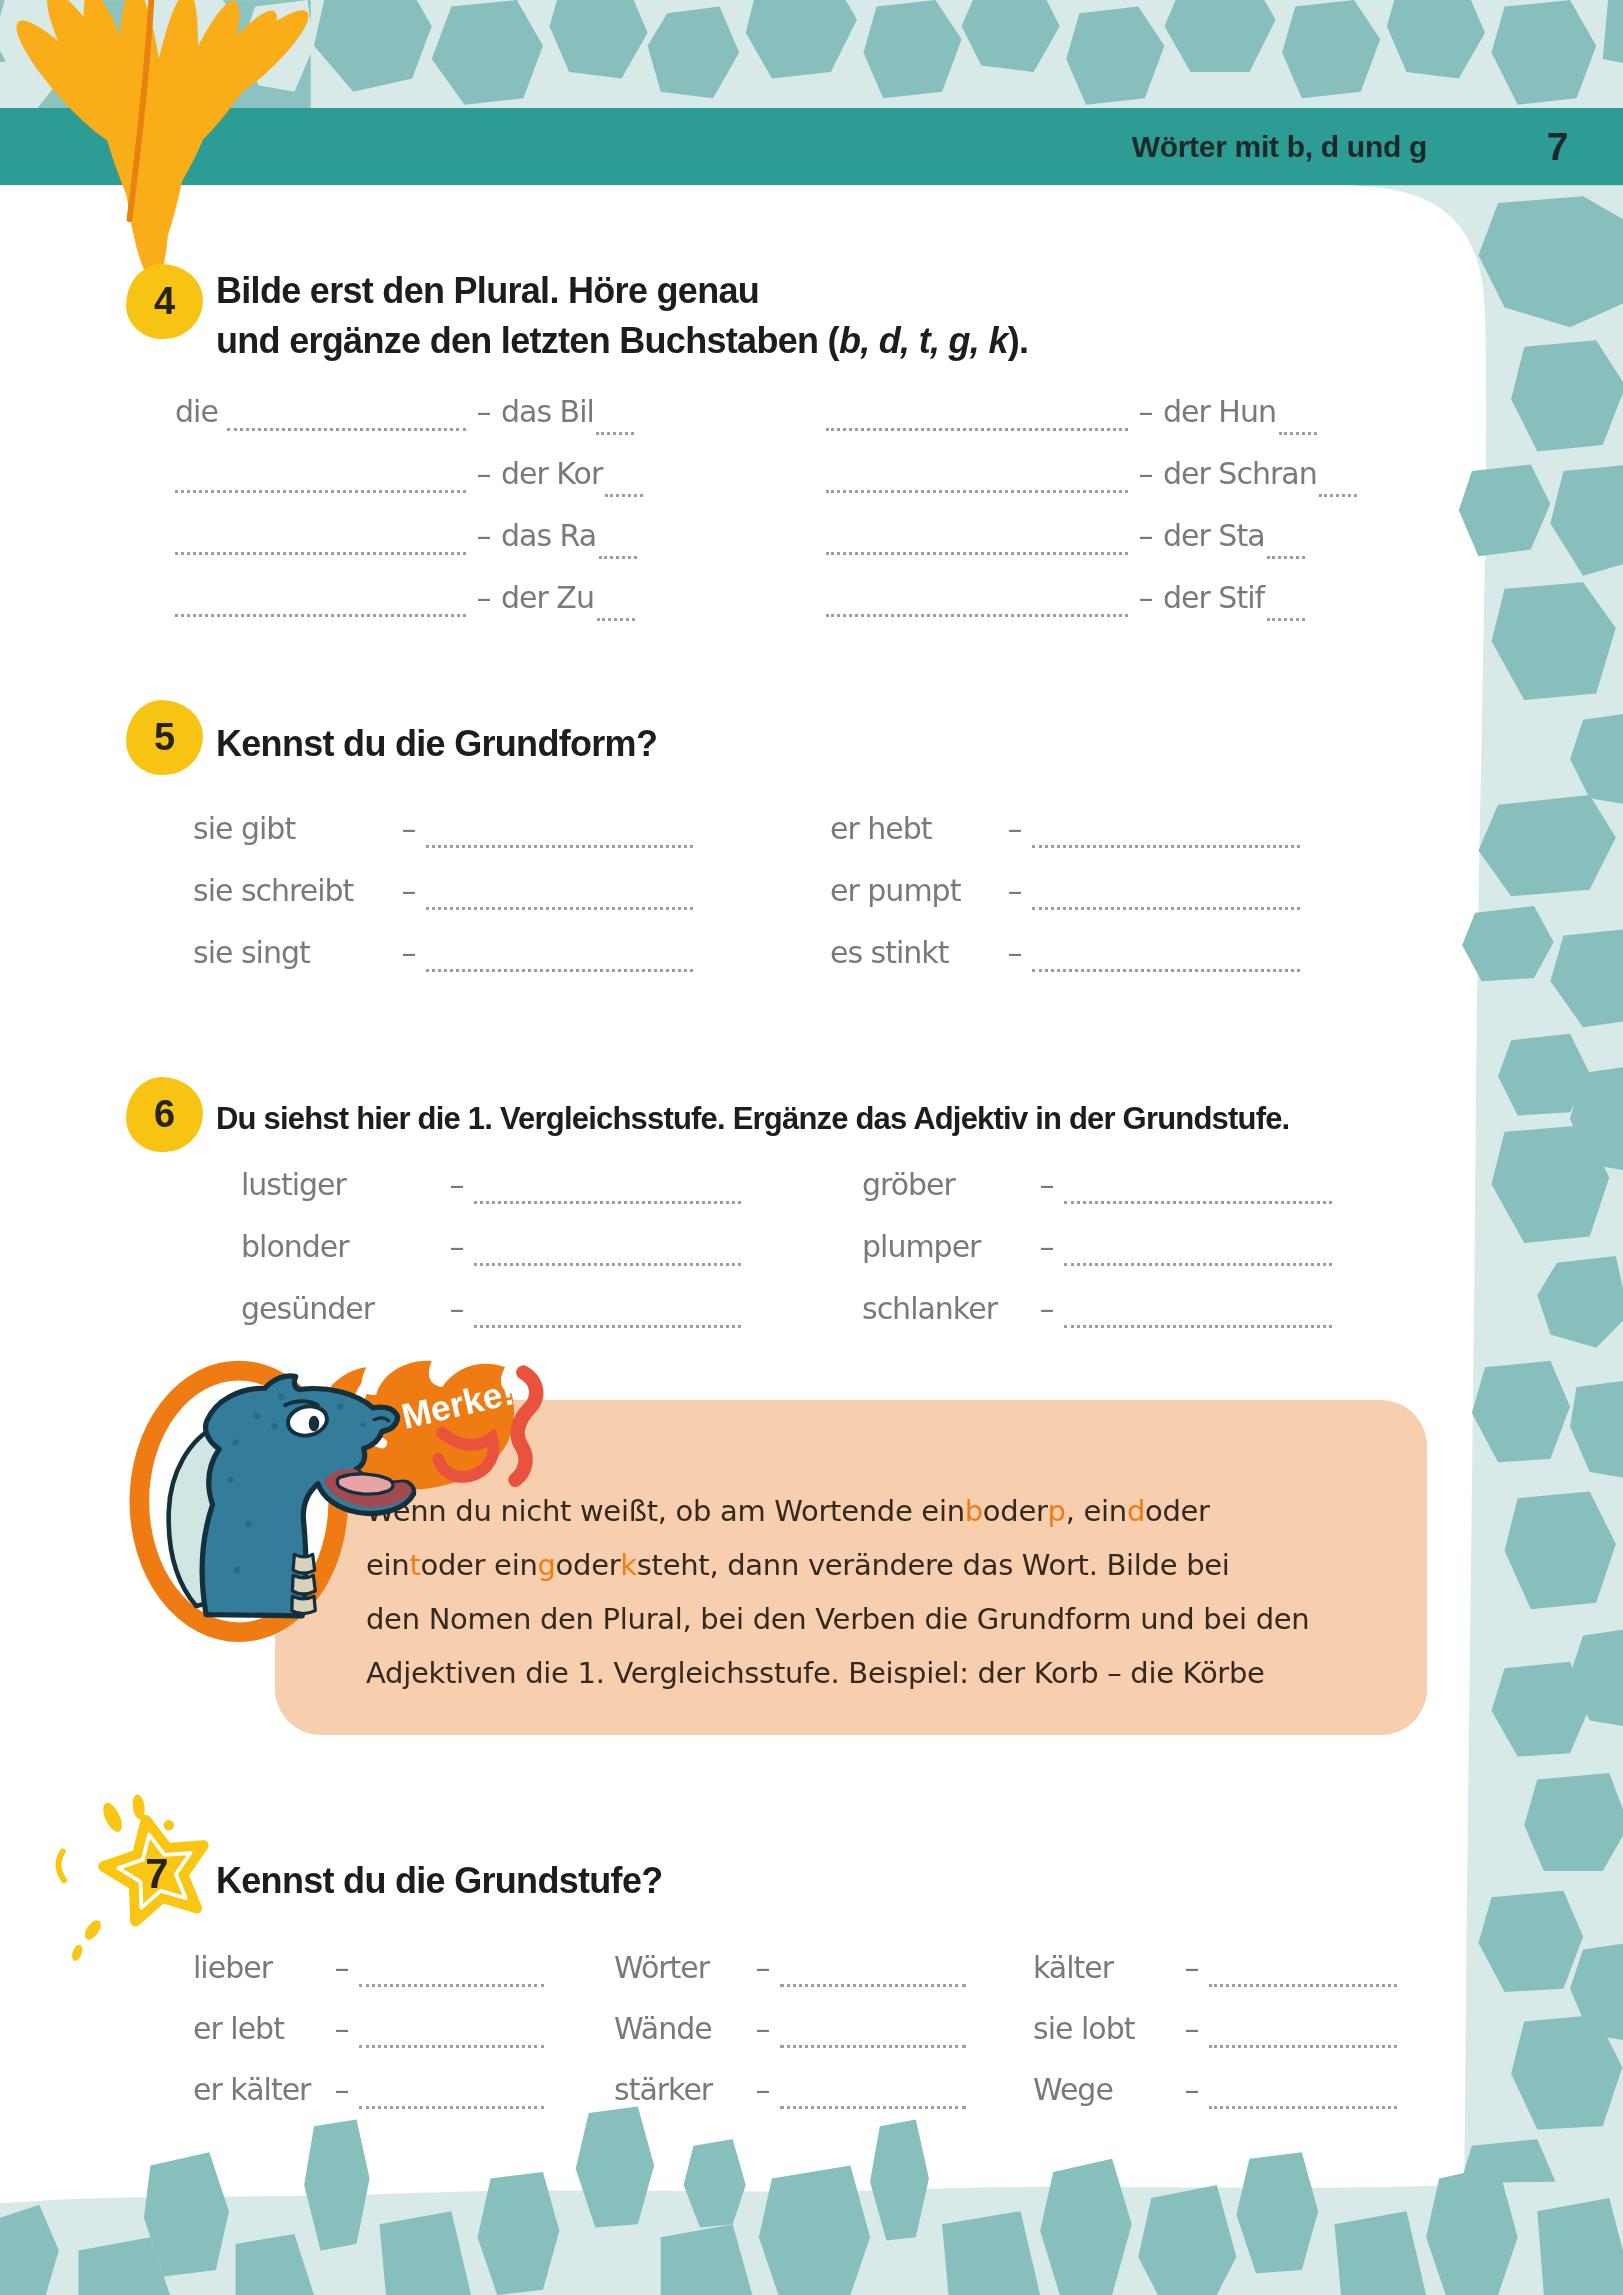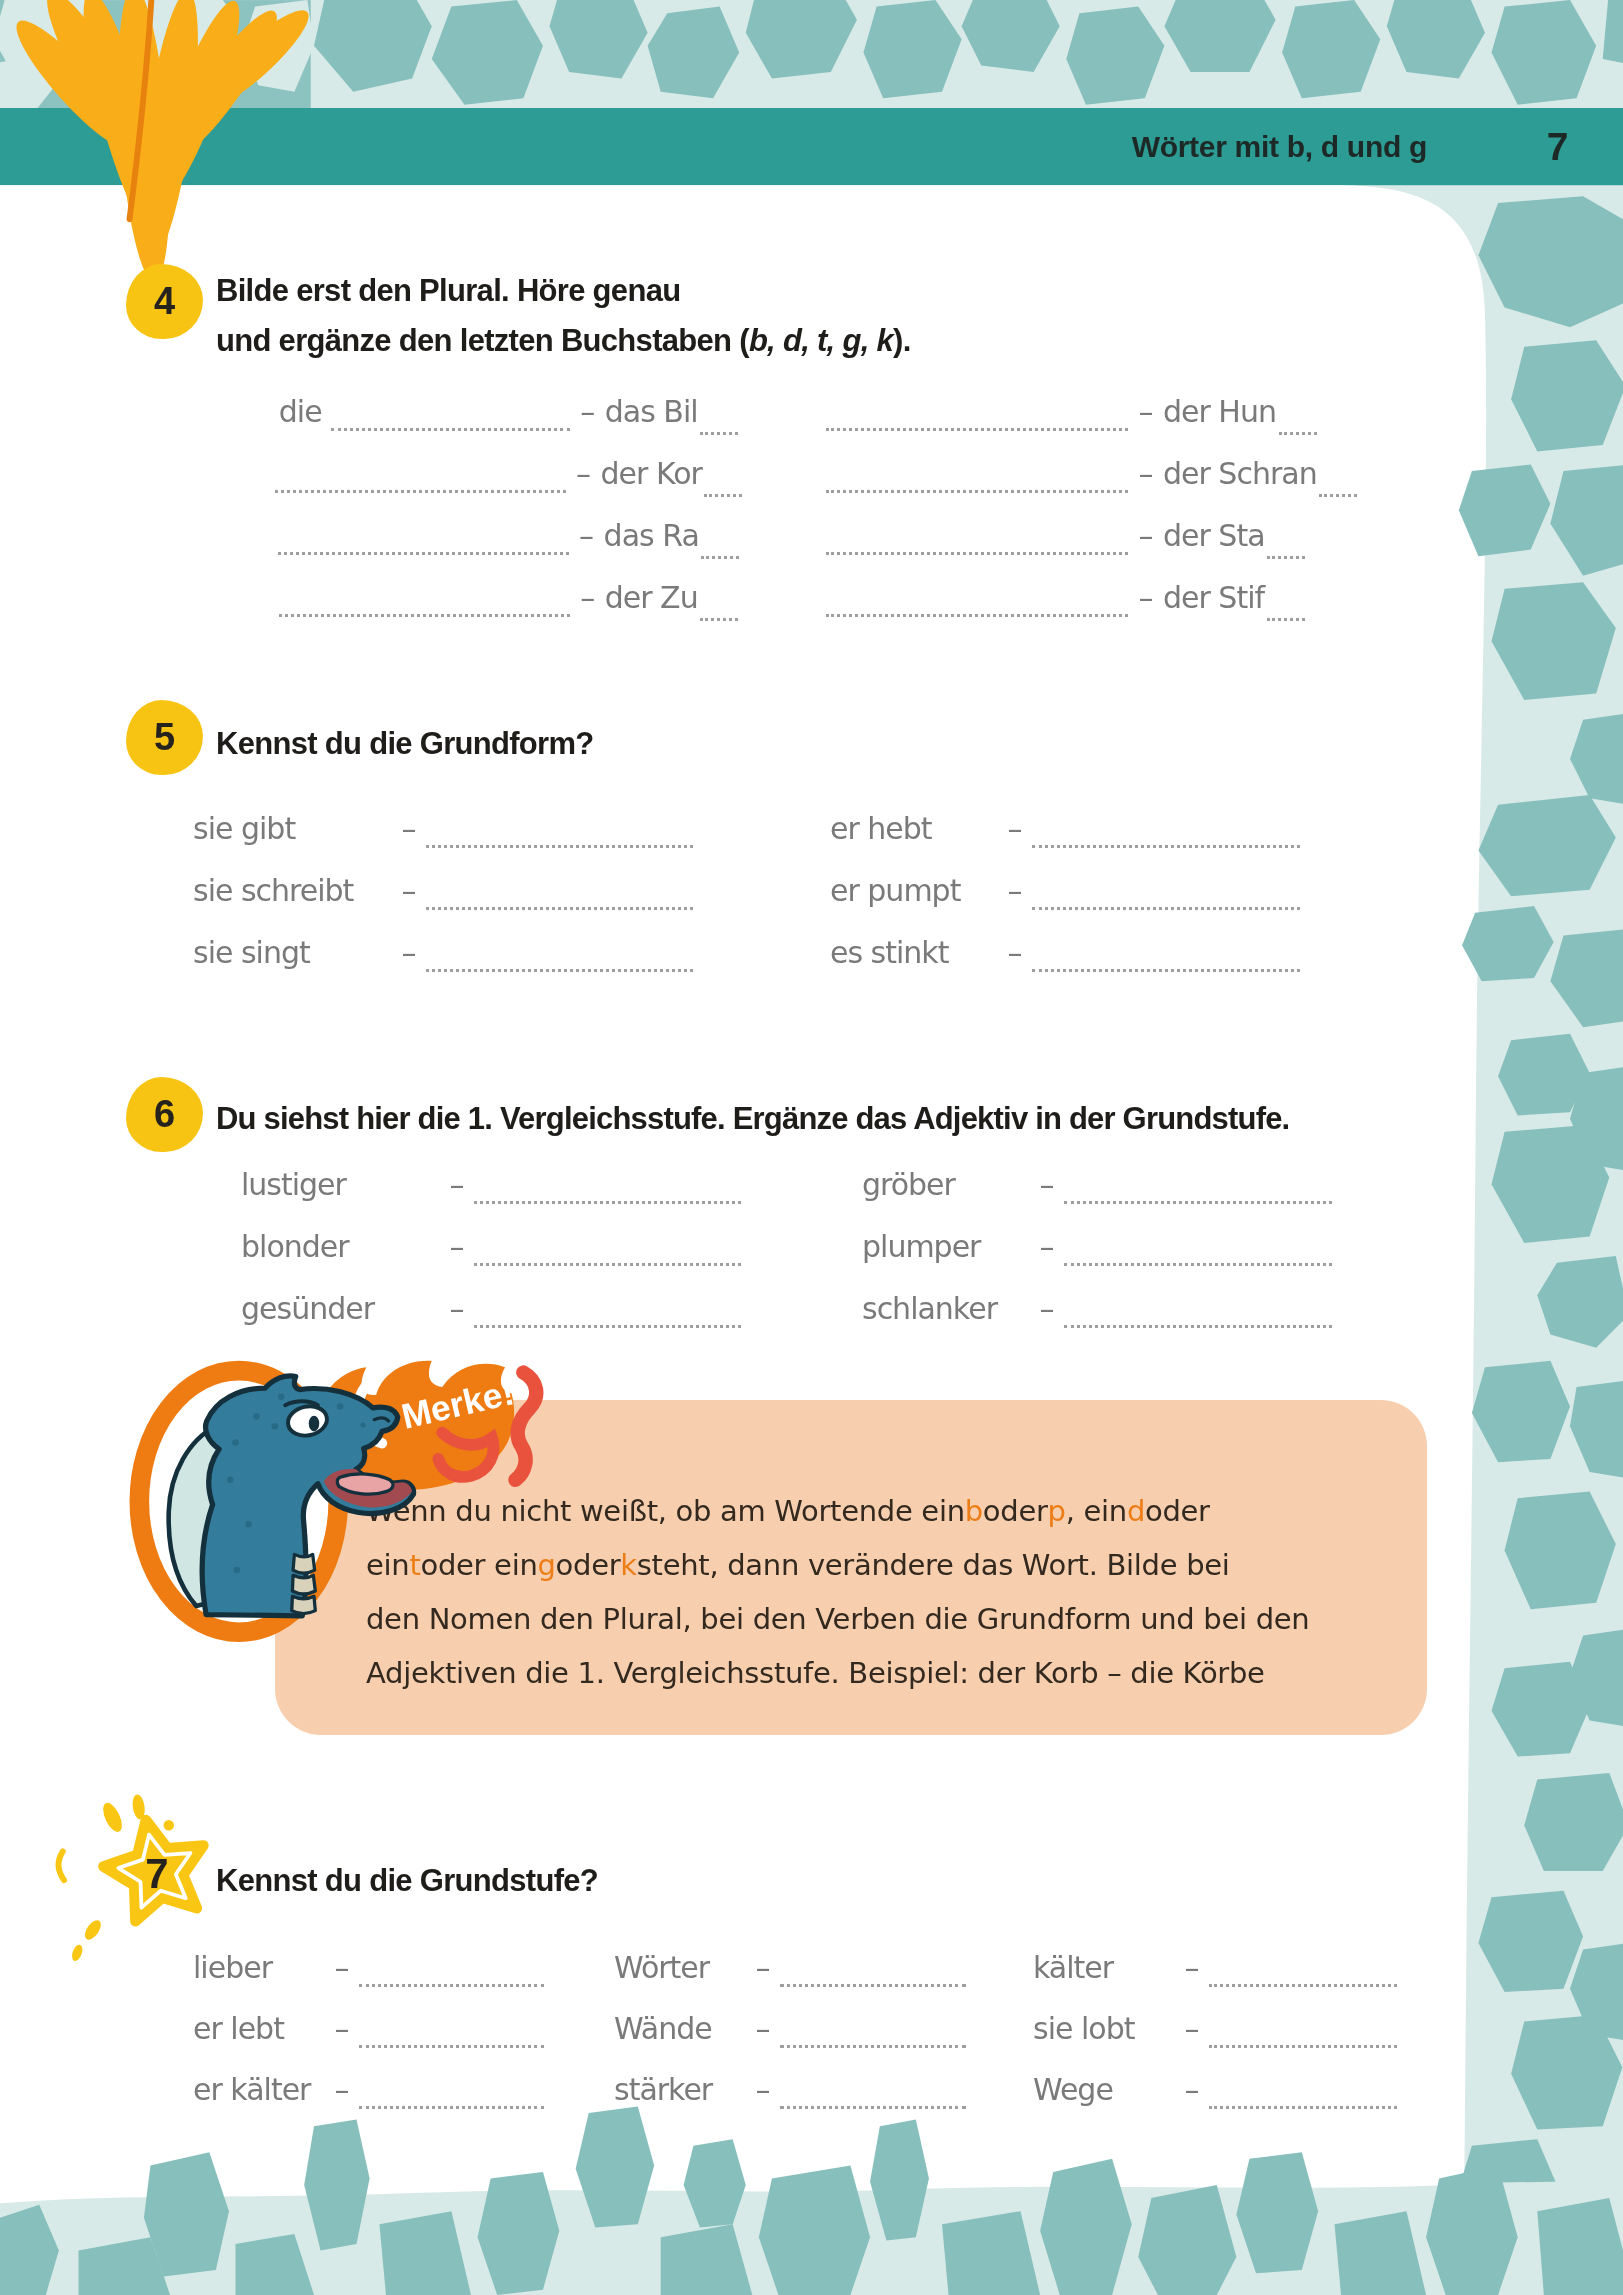--- a/index.html
+++ b/index.html
@@ -14,21 +14,21 @@
               font-weight:700;font-size:30px;color:#1d2926;letter-spacing:-0.3px;z-index:2;}
   .band-page{position:absolute;top:108px;height:77px;right:36px;width:59px;display:flex;align-items:center;
              justify-content:center;font-weight:700;font-size:39px;color:#1d2926;z-index:2;}
 
   
   .badge{position:absolute;width:77px;height:75px;background:#f8c414;z-index:2;
          border-radius:46% 54% 50% 46% / 55% 48% 52% 45%;
          display:flex;align-items:center;justify-content:center;
          font-weight:700;font-size:38px;color:#26231e;}
 
-  .task-title{position:absolute;z-index:2;font-weight:600;font-size:31px;line-height:50px;
+  .task-title{position:absolute;z-index:2;font-weight:600;font-size:36px;line-height:50px;
               color:#1f1d1a;letter-spacing:-0.7px;white-space:nowrap;}
   .task-title.small{font-size:31px;letter-spacing:-0.8px;}
   .seg-italic{font-style:italic;}
   .seg-orange{color:#ed7d17;}
 
   
   .fillcol{position:absolute;z-index:2;display:flex;flex-direction:column;}
   .frow{display:flex;align-items:flex-start;height:62px;}
   .frow.h7{height:61px;}
   .ex{font-family:"DejaVu Sans",sans-serif;font-size:30px;color:#7a7a7a;
@@ -157,21 +157,21 @@
   <div class="band-page">7</div>
 
   <div class="badge" style="left:126px;top:264px;">
     <span>4</span>
   </div>
   <div class="task-title" style="left:216px;top:266px;">
     <div>Bilde erst den Plural. Höre genau</div>
     <div><span>und ergänze den letzten Buchstaben (</span><span class="seg-italic">b, d, t, g, k</span><span>).</span></div>
   </div>
 
-  <div class="fillcol" style="left:193px;top:393px;width:631px;align-items:center;">
+  <div class="fillcol" style="left:175px;top:393px;width:631px;">
     <div class="frow">
       <span class="lead" style="width:291px;">
           <span class="ex prefix">die</span>
           <span class="dots grow"></span>
         </span>
       <span class="ex dash">–</span>
       <span class="ex">das Bil</span>
       <span class="dots-sm"></span>
     </div>
     <div class="frow">

